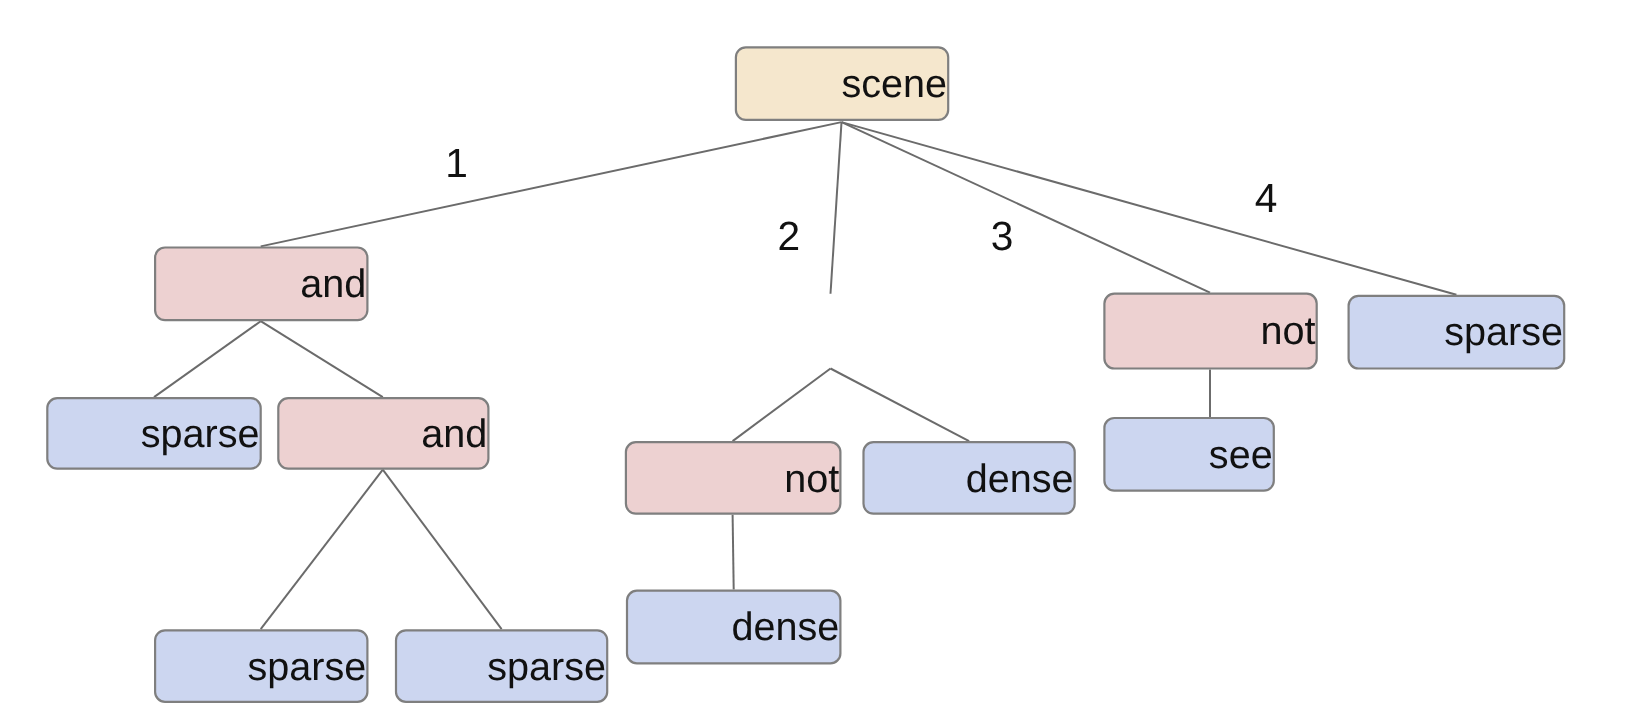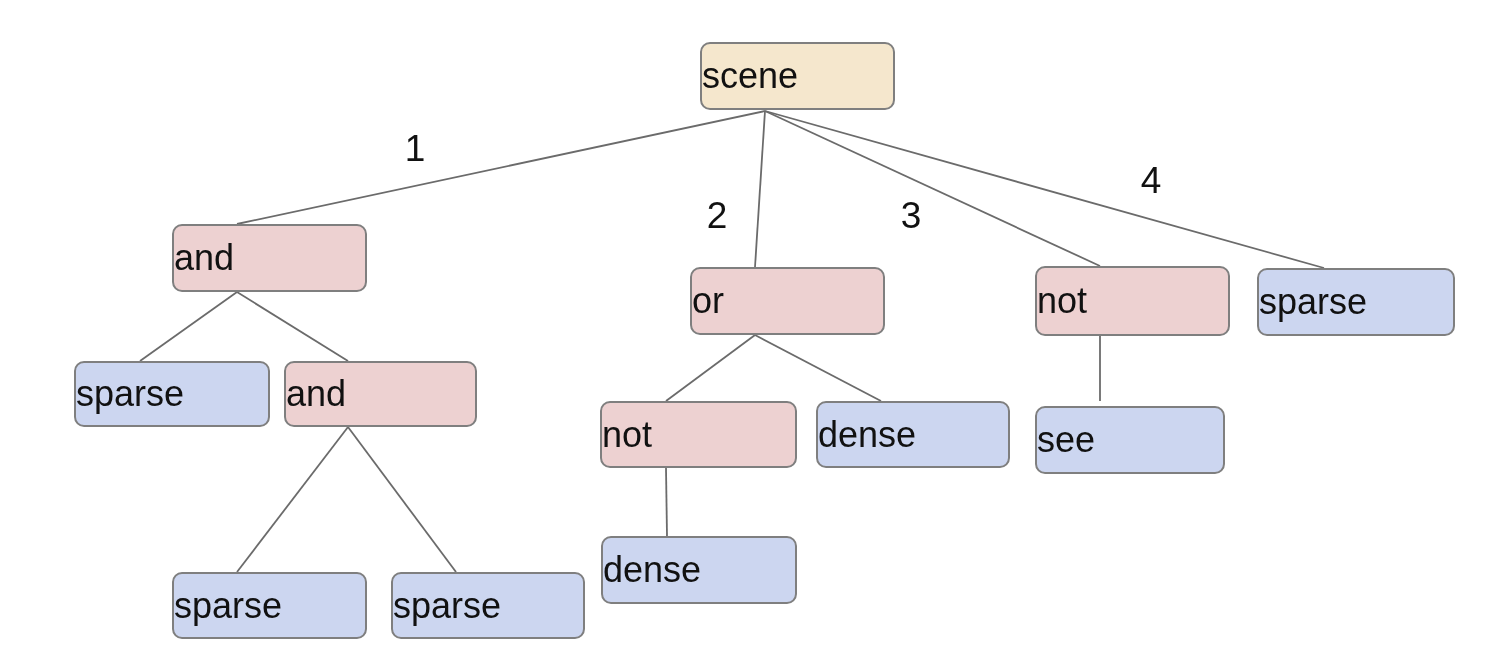--- a/index.html
+++ b/index.html
@@ -27,26 +27,25 @@
     stroke-width: 1.8;
     fill: none;
   }
   .node {
     position: absolute;
     box-sizing: border-box;
     border: 2px solid var(--node-border, #7f7f7f);
     border-radius: 10px;
     display: flex;
     align-items: center;
-    justify-content: flex-start;
+    justify-content: flex-end;
     font-size: 36px;
     color: var(--text, #111111);
     line-height: 1;
     white-space: nowrap;
-    margin-left: 32px;
   }
   .node.root     { background: var(--root-fill, #f5e7cd); }
   .node.operator { background: var(--operator-fill, #edd1d1); }
   .node.leaf     { background: var(--leaf-fill, #ccd6f0); }
   .edge-label {
     position: absolute;
     transform: translate(-50%, -50%);
     font-size: 37px;
     color: var(--text, #111111);
     line-height: 1;
@@ -73,23 +72,20 @@
   </svg>
 
   <div class="node root" style="left:668px; top:42px; width:195px; height:68px;">
     <span>scene</span>
   </div>
 
   <div class="node operator" style="left:140px; top:224px; width:195px; height:68px;">
     <span>and</span>
   </div>
 
-  <div class="node operator" style="left:658px; top:267px; width:195px; height:68px;">
-    <span>or</span>
-  </div>
 
   <div class="node operator" style="left:1003px; top:266px; width:195px; height:70px;">
     <span>not</span>
   </div>
 
   <div class="node leaf" style="left:1225px; top:268px; width:198px; height:68px;">
     <span>sparse</span>
   </div>
 
   <div class="node leaf" style="left:42px; top:361px; width:196px; height:66px;">
@@ -101,21 +97,21 @@
   </div>
 
   <div class="node operator" style="left:568px; top:401px; width:197px; height:67px;">
     <span>not</span>
   </div>
 
   <div class="node leaf" style="left:784px; top:401px; width:194px; height:67px;">
     <span>dense</span>
   </div>
 
-  <div class="node leaf" style="left:1003px; top:406px; width:190px; height:68px;">
+  <div class="node leaf" style="left:1003px; top:379px; width:156px; height:68px;">
     <span>see</span>
   </div>
 
   <div class="node leaf" style="left:569px; top:536px; width:196px; height:68px;">
     <span>dense</span>
   </div>
 
   <div class="node leaf" style="left:140px; top:572px; width:195px; height:67px;">
     <span>sparse</span>
   </div>

